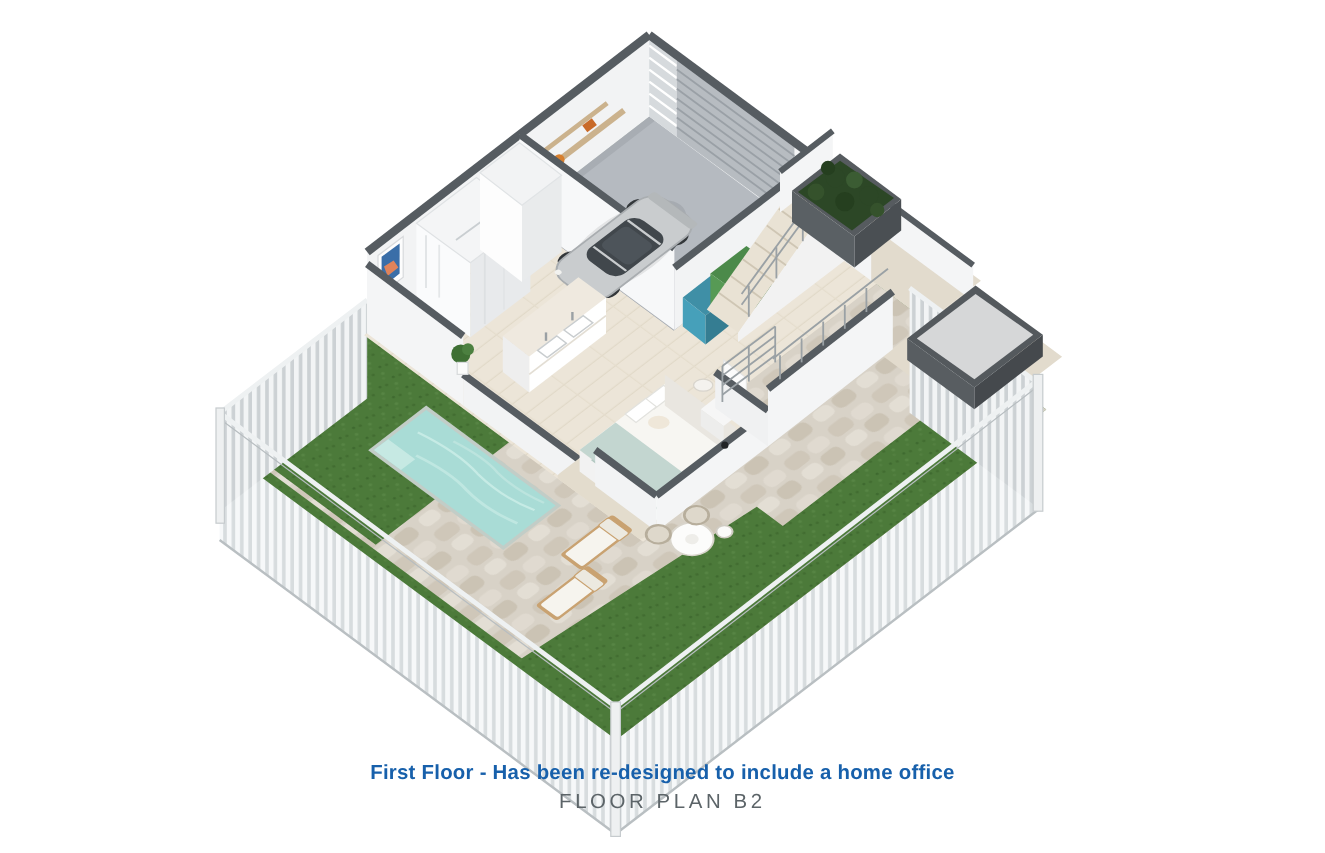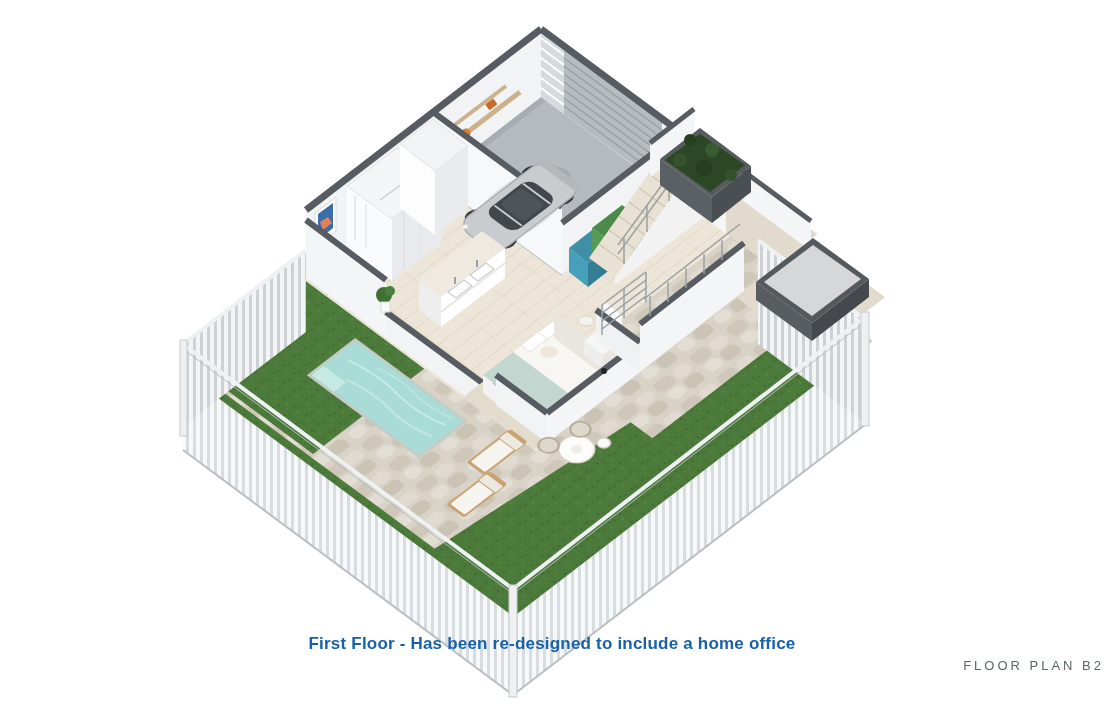--- a/index.html
+++ b/index.html
@@ -1,21 +1,21 @@
 <!DOCTYPE html>
 <html style="--color-caption_accent: #1760ab; --color-caption_subtitle: #5c6468; --color-grass: #4c7a3a; --color-pavers: #d8d2c7; --color-pool_water: #a9dcd6; --color-garage_floor: #b5bac0; --color-interior_floor: #ece5d8; --color-terrace_floor: #e2dbcd; --color-wall_white: #f2f3f4; --color-wall_cap: #565c61; --color-roller_door: #b7bcc1; --color-car_silver: #c9ccce; --color-fence_slat: #f2f4f5; --color-planter_foliage: #2c4726; --color-bin_teal: #3f8fa6; --color-bin_green: #4c8a4a; --color-bed_blanket: #c3d6d0; --color-lounger_wood: #c9a271;"><head>
 <meta charset="utf-8">
 <style>
   html,body{margin:0;padding:0;background:#ffffff;}
   .stage{position:relative;width:1104px;height:711px;background:#ffffff;overflow:hidden;
          font-family:"Liberation Sans", sans-serif;}
   .render{position:absolute;left:0;top:0;}
   .caption{position:absolute;left:0;top:634px;width:100%;text-align:center;}
   .caption-title{font-size:17px;font-weight:bold;color:var(--color-caption_accent,#1760ab);letter-spacing:.2px;}
-  .caption-subtitle{margin-top:4px;font-size:13px;color:var(--color-caption_subtitle,#5c6468);letter-spacing:3px;text-align:right;}
+  .caption-subtitle{margin-top:4px;font-size:17px;color:var(--color-caption_subtitle,#5c6468);letter-spacing:3px;}
 </style>
 </head>
 <body>
 
 <div class="stage">
 <svg class="render" width="1104" height="711" viewBox="0 0 1104 711" xmlns="http://www.w3.org/2000/svg">
   <defs>
     <pattern id="slats" width="7" height="12" patternUnits="userSpaceOnUse">
       <rect width="7" height="12" fill="#ccd1d4"></rect>
           <rect width="4" height="12" fill="#f2f4f5"></rect>

